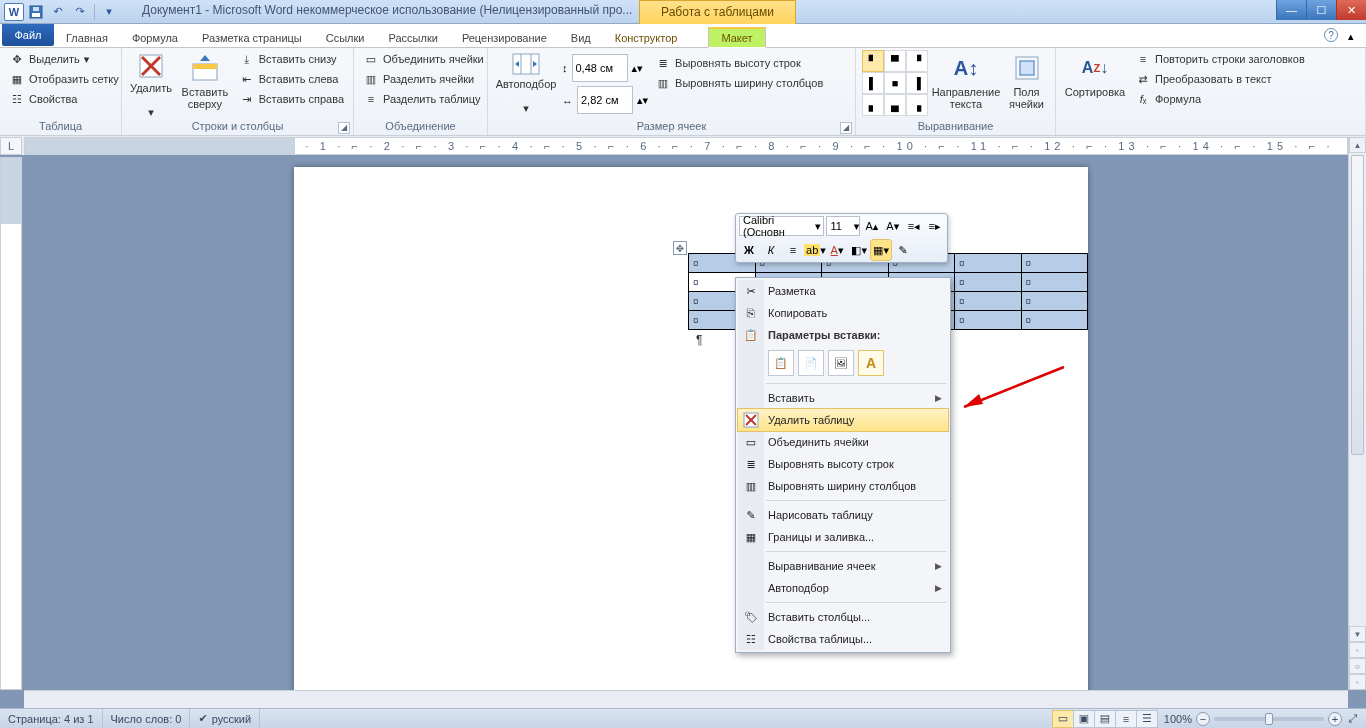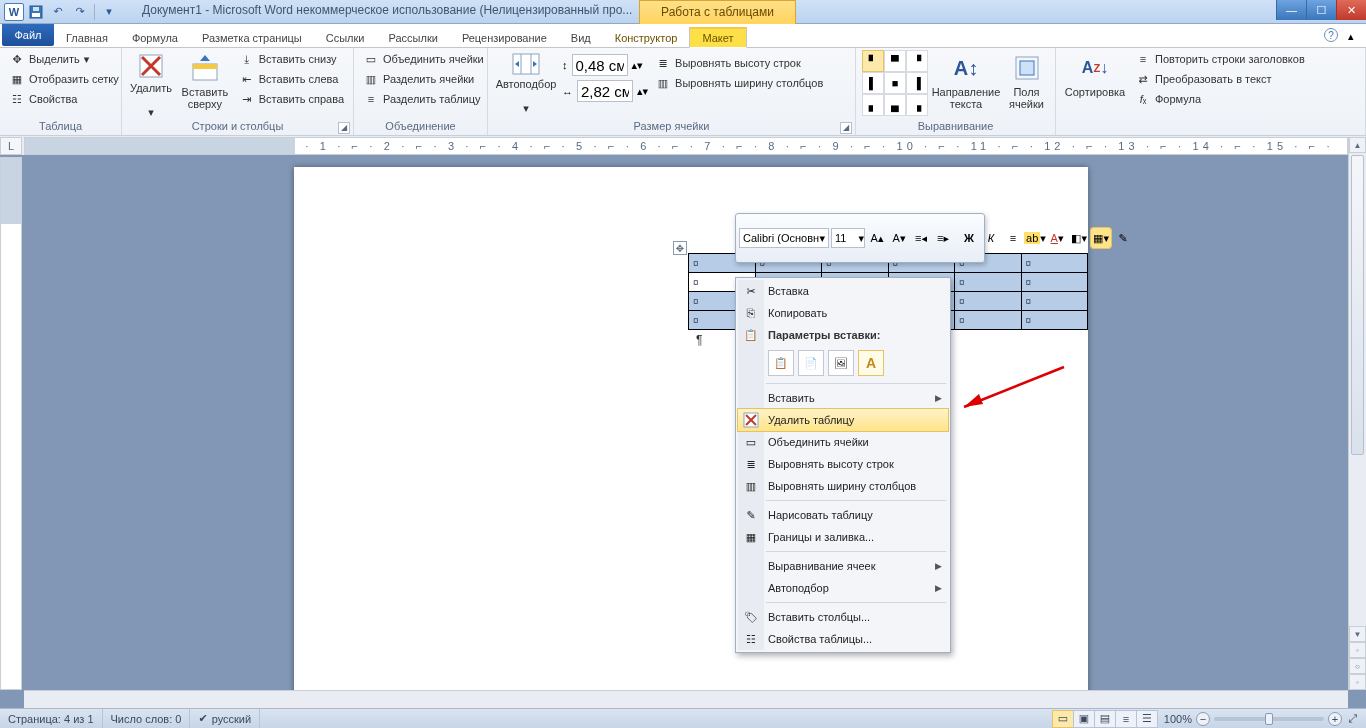--- a/index.html
+++ b/index.html
@@ -16,37 +16,37 @@
 .titlebar .win-btns { position: absolute; right: 0; top: 0; display: flex; }
 .titlebar .win-btns div { width: 30px; height: 20px; display: flex; align-items: center; justify-content: center; color: #fff; }
 .titlebar .win-min, .titlebar .win-max { background: linear-gradient(#6fa3e0,#3a76bc); border-left: 1px solid #356bab; }
 .titlebar .win-close { width: 48px; background: linear-gradient(#e06a5a,#c0392b); border-left: 1px solid #a83224; }
 
 
 .tabstrip { height: 24px; background: #fff; display: flex; align-items: flex-end; border-bottom: 1px solid #c5c5c5; position: relative; }
 .tabstrip .file-tab { width: 52px; height: 22px; background: linear-gradient(#2e6bbd,#1d4f9b); color: #fff; text-align: center; line-height: 22px; border-radius: 0 0 2px 2px; margin-left: 2px; margin-bottom: 1px; }
 .tabstrip .tab { padding: 3px 12px; color: #444; cursor: default; position: relative; }
 .tabstrip .tab.contextual { color: #6d5100; }
-.tabstrip .tab.active { background: #fde047; border: 1px solid #c5c5c5; border-bottom: 1px solid #fff; margin-bottom: -1px; border-top: 2px solid #f5c846; }
+.tabstrip .tab.active { background: #bef264; border: 1px solid #c5c5c5; border-bottom: 1px solid #fff; margin-bottom: -1px; border-top: 2px solid #f5c846; margin-left: 19px; }
 .tabstrip .help { position: absolute; right: 28px; top: 4px; width: 14px; height: 14px; border: 1px solid #6b8eb8; border-radius: 50%; color: #4a6fa0; line-height: 13px; text-align: center; font-size: 10px; }
 .tabstrip .caret { position: absolute; right: 8px; top: 6px; width: 10px; height: 10px; }
 
 
 .ribbon { height: 88px; background: linear-gradient(#f6f8fb,#eef2f8); border-bottom: 1px solid #c9cfd7; display: flex; }
 .group { border-right: 1px solid #d6dbe2; display: flex; flex-direction: column; justify-content: space-between; padding: 2px 6px 0 6px; position: relative; }
 .group .body { display: flex; gap: 4px; align-items: flex-start; height: 68px; }
 .group .label { text-align: center; color: #5a6a80; font-size: 11px; height: 16px; line-height: 14px; position: relative; }
 .group .dlg { position: absolute; right: -3px; bottom: 1px; width: 12px; height: 12px; border: 1px solid #b7c0cc; font-size: 8px; line-height: 10px; text-align: center; color: #5a6a80; background: #fff; }
 .vcol { display: flex; flex-direction: column; gap: 2px; }
 .smbtn { display: flex; align-items: center; gap: 4px; padding: 1px 3px; white-space: nowrap; color: #333; }
 .smbtn .ic { width: 16px; height: 16px; display: inline-flex; align-items: center; justify-content: center; }
 .bigbtn { display: flex; flex-direction: column; align-items: center; justify-content: flex-start; width: 48px; height: 66px; padding: 2px; text-align: center; color: #333; }
 .bigbtn .bigic { width: 32px; height: 32px; display: flex; align-items: center; justify-content: center; margin-bottom: 2px; }
 .spin { display: flex; align-items: center; gap: 4px; }
-.spin input { width: 56px; height: 22px; border: 1px solid #b7c0cc; font-size: 15px; padding: 0 3px; }
+.spin input { width: 56px; height: 28px; border: 1px solid #b7c0cc; font-size: 11px; padding: 0 3px; }
 .iconrow { display: flex; gap: 0; }
 .iconrow .cell { width: 22px; height: 22px; border: 1px solid #d6dbe2; display: flex; align-items: center; justify-content: center; background: #fff; }
 .iconrow .cell.sel { background: #fde9a9; border-color: #e5c365; }
 
 
 .workspace { position: absolute; top: 137px; left: 0; right: 0; bottom: 20px; background: #8197b5; }
 .hruler-wrap { position: absolute; left: 0; right: 18px; top: 0; height: 18px; background: #e9edf3; display: flex; }
 .corner { width: 22px; height: 18px; background: #f4f6fa; border: 1px solid #c9cfd7; display:flex; align-items:center; justify-content:center; color:#5a6a80; }
 .hruler { flex: 1; height: 18px; background: #fff; border: 1px solid #c9cfd7; margin-left: 2px; position: relative; overflow: hidden; letter-spacing: 4px; font-size:9px; color:#5a6a80; padding-left:4px; line-height:16px; }
 .hruler .shade { position:absolute; top:0; bottom:0; background:#c9d4e3; }
@@ -56,21 +56,21 @@
 .page { position:absolute; left:270px; top:10px; width:794px; height:1122px; background:#fff; box-shadow:0 0 6px rgba(0,0,0,.4); }
 
 
 .tblmove { position:absolute; left:379px; top:74px; width:14px; height:14px; border:1px solid #8a9ab0; background:#fff; display:flex; align-items:center; justify-content:center; font-size:10px; color:#5a6a80; }
 .wtable { position:absolute; left:394px; top:86px; border-collapse:collapse; }
 .wtable td { border:1px solid #000; width:106px; height:19px; background:#b7cce6; font-size:10px; color:#3a4a60; padding-left:4px; vertical-align:middle; }
 .wtable tr:nth-child(2) td:nth-child(1) { background:#fff; }
 .paramark { position:absolute; left:402px; top:166px; font-size:12px; color:#333; }
 
 
-.minitb { position:absolute; left:441px; top:46px; width:250px; height:50px; background:linear-gradient(#fafcff,#e8eef7); border:1px solid #9fb1c8; border-radius:3px; box-shadow:1px 2px 5px rgba(0,0,0,.25); display:flex; flex-direction:row; }
+.minitb { position:absolute; left:441px; top:46px; width:213px; height:50px; background:linear-gradient(#fafcff,#e8eef7); border:1px solid #9fb1c8; border-radius:3px; box-shadow:1px 2px 5px rgba(0,0,0,.25); display:flex; flex-direction:column; }
 .minitb .row { display:flex; align-items:center; gap:2px; padding:2px 3px; }
 .minitb select,.minitb .cmb { height:20px; border:1px solid #b7c0cc; font-size:11px; background:#fff; }
 .minitb .cmb.font { width:90px; padding:2px 3px; display:flex; align-items:center; justify-content:space-between; }
 .minitb .cmb.size { width:34px; padding:2px 3px; display:flex; align-items:center; justify-content:space-between;gap:12px; }
 .minitb .mbtn { width:20px; height:20px; display:flex; align-items:center; justify-content:center; border-radius:2px; }
 .minitb .mbtn.sel { background:#fde488; outline:1px solid #e5c365; }
 
 
 .ctxmenu { position:absolute; left:441px; top:110px; width:216px; background:#f3f5f8; border:1px solid #9fb1c8; box-shadow:2px 3px 6px rgba(0,0,0,.3); padding:2px; }
 .ctxmenu .strip { position:absolute; left:2px; top:2px; bottom:2px; width:26px; background:#e8ecf2; }
@@ -263,21 +263,21 @@
         <div class="smbtn">
             <span class="ic">≣</span>
             <span>Выровнять высоту строк</span>
           </div>
         <div class="smbtn">
             <span class="ic">▥</span>
             <span>Выровнять ширину столбцов</span>
           </div>
       </div>
     </div>
-    <div class="label"><span>Размер ячейки</span><span class="dlg">◢</span></div>
+    <div class="label"><span>Размер ячеек</span><span class="dlg">◢</span></div>
   </div>
 
   <div class="group" style="width:200px">
     <div class="body">
       <div class="vcol" style="gap:0">
         <div class="iconrow">
           <div class="cell sel">▘</div>
             <div class="cell">▀</div>
             <div class="cell">▝</div>
         </div>
@@ -421,21 +421,21 @@
           <div class="mbtn">◧▾</div>
           <div class="mbtn sel">▦▾</div>
           <div class="mbtn">✎</div>
         </div>
       </div>
 
       <div class="ctxmenu">
         <div class="strip"></div>
         <div class="item">
             <span class="ic">✂</span>
-            <span>Вставка</span>
+            <span>Разметка</span>
           </div>
         <div class="item">
             <span class="ic">⎘</span>
             <span>Копировать</span>
           </div>
         <div class="item hdr">
             <span class="ic">📋</span>
             <span>Параметры вставки:</span>
           </div>
         <div class="gallery">

